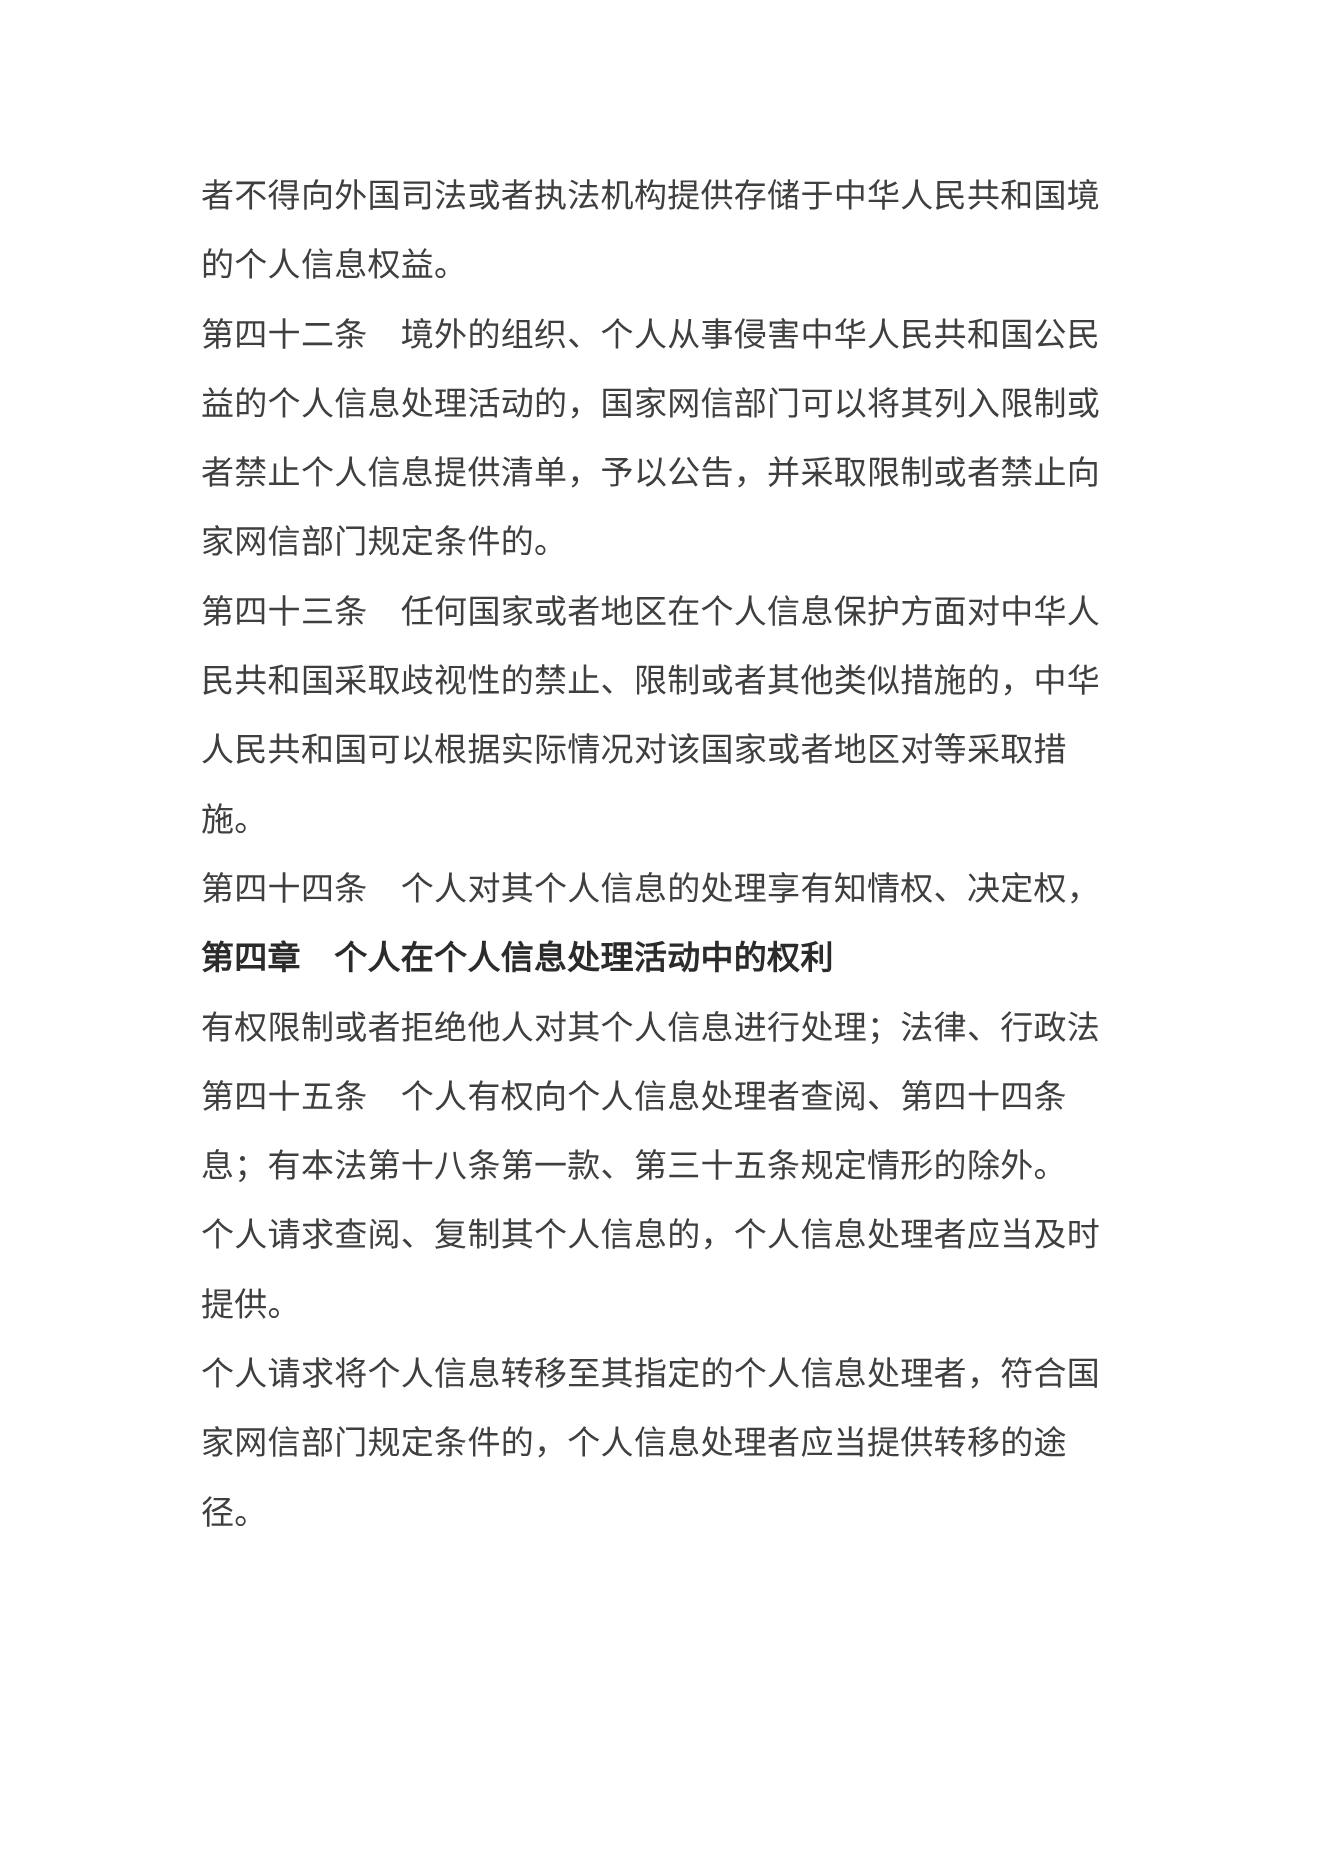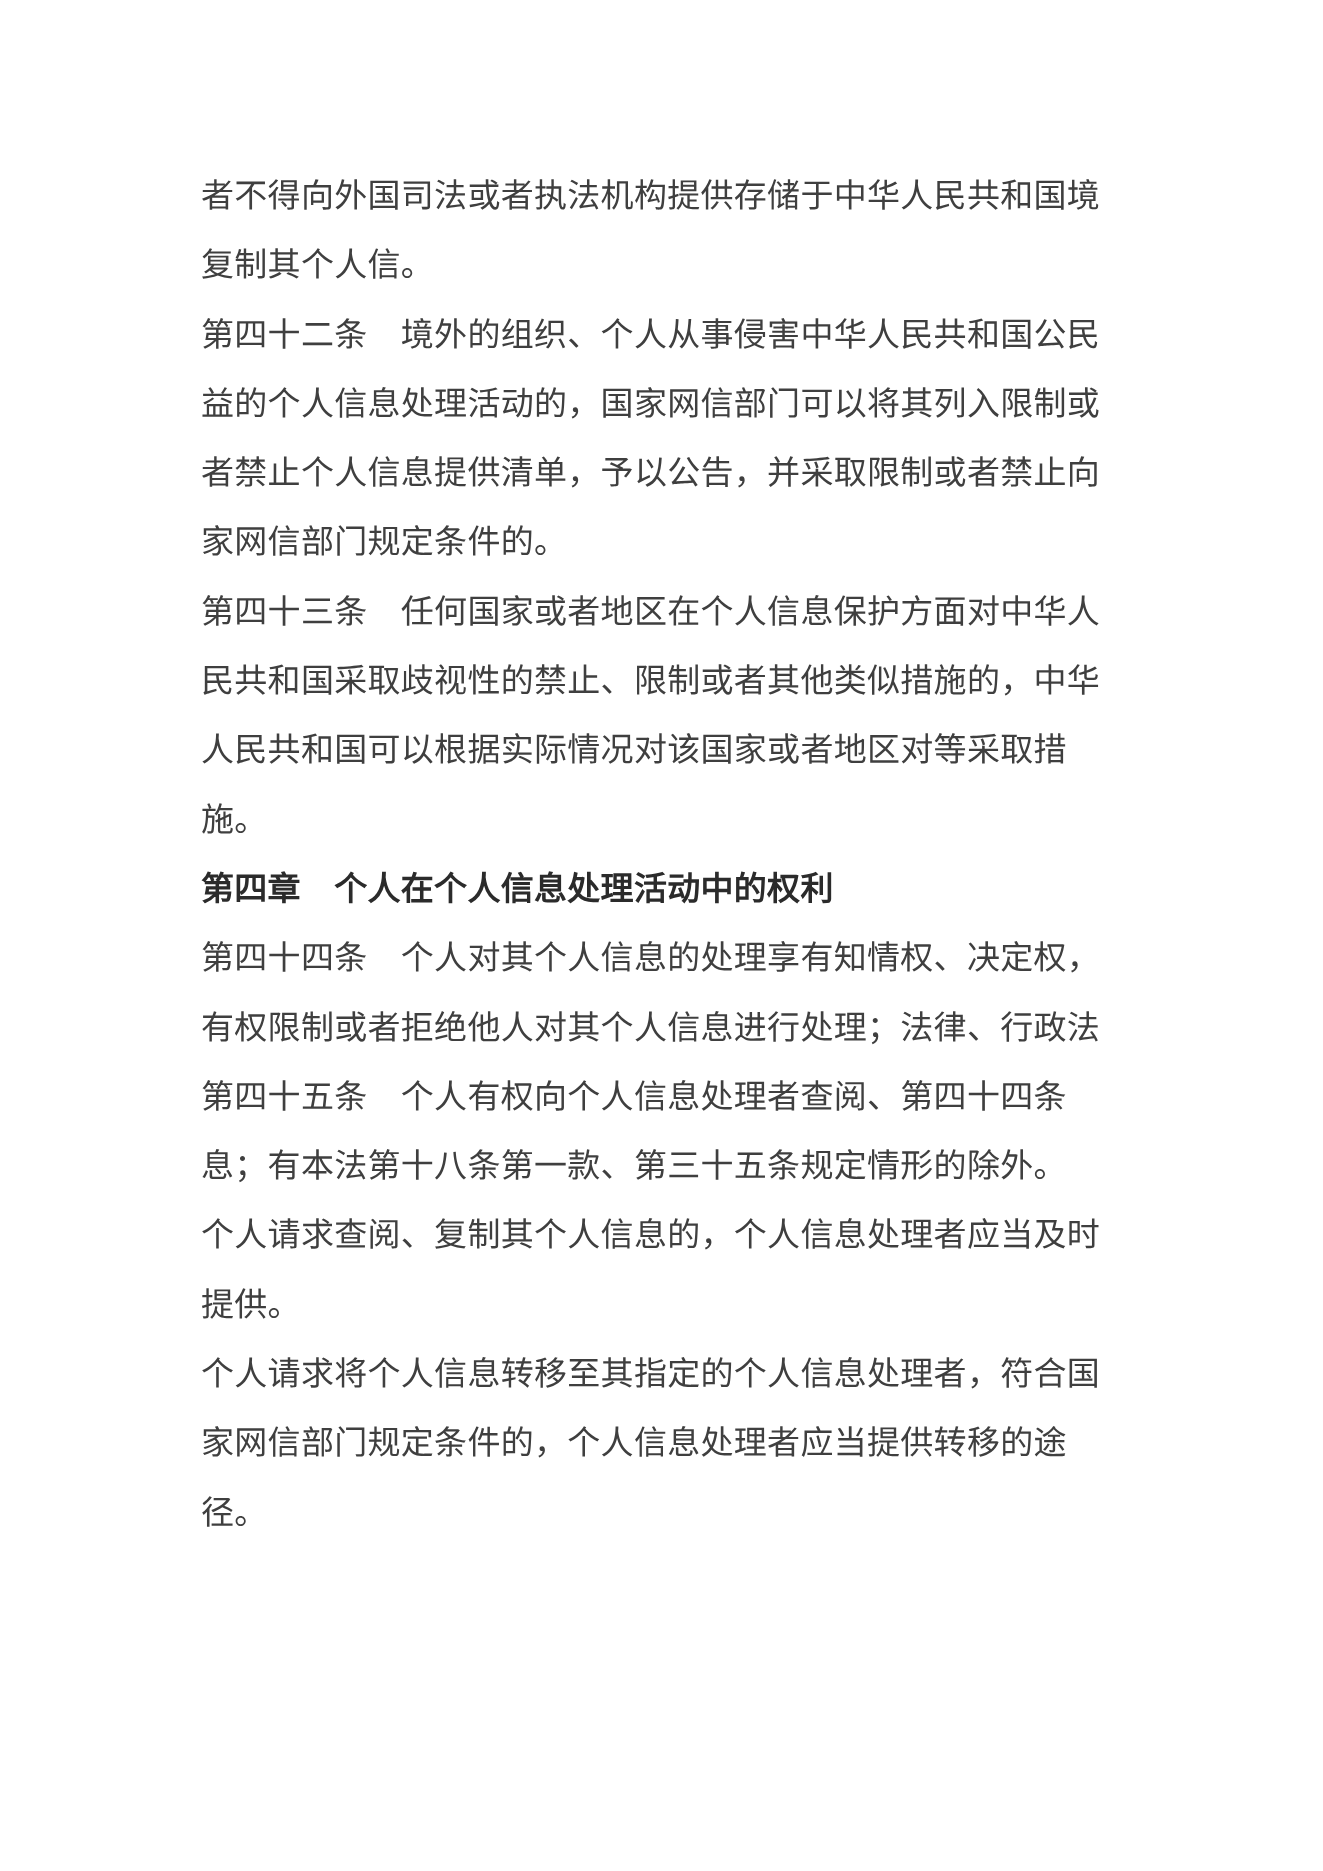--- a/index.html
+++ b/index.html
@@ -34,31 +34,31 @@
     font-weight: 700;
     color: #2b2b2b;
   }
 </style>
 </head>
 <body>
 
 <div class="page">
   <div class="text-block" id="text-block">
       <div class="line">者不得向外国司法或者执法机构提供存储于中华人民共和国境</div>
-      <div class="line">复制其个人信。</div>
+      <div class="line">的个人信息权益。</div>
       <div class="line">第四十二条　境外的组织、个人从事侵害中华人民共和国公民</div>
       <div class="line">益的个人信息处理活动的，国家网信部门可以将其列入限制或</div>
       <div class="line">者禁止个人信息提供清单，予以公告，并采取限制或者禁止向</div>
       <div class="line">家网信部门规定条件的。</div>
       <div class="line">第四十三条　任何国家或者地区在个人信息保护方面对中华人</div>
       <div class="line">民共和国采取歧视性的禁止、限制或者其他类似措施的，中华</div>
       <div class="line">人民共和国可以根据实际情况对该国家或者地区对等采取措</div>
       <div class="line">施。</div>
+      <div class="line">第四十四条　个人对其个人信息的处理享有知情权、决定权，</div>
       <div class="line heading">第四章　个人在个人信息处理活动中的权利</div>
-      <div class="line">第四十四条　个人对其个人信息的处理享有知情权、决定权，</div>
       <div class="line">有权限制或者拒绝他人对其个人信息进行处理；法律、行政法</div>
       <div class="line">第四十五条　个人有权向个人信息处理者查阅、第四十四条</div>
       <div class="line">息；有本法第十八条第一款、第三十五条规定情形的除外。</div>
       <div class="line">个人请求查阅、复制其个人信息的，个人信息处理者应当及时</div>
       <div class="line">提供。</div>
       <div class="line">个人请求将个人信息转移至其指定的个人信息处理者，符合国</div>
       <div class="line">家网信部门规定条件的，个人信息处理者应当提供转移的途</div>
       <div class="line">径。</div>
     </div>
 </div>

